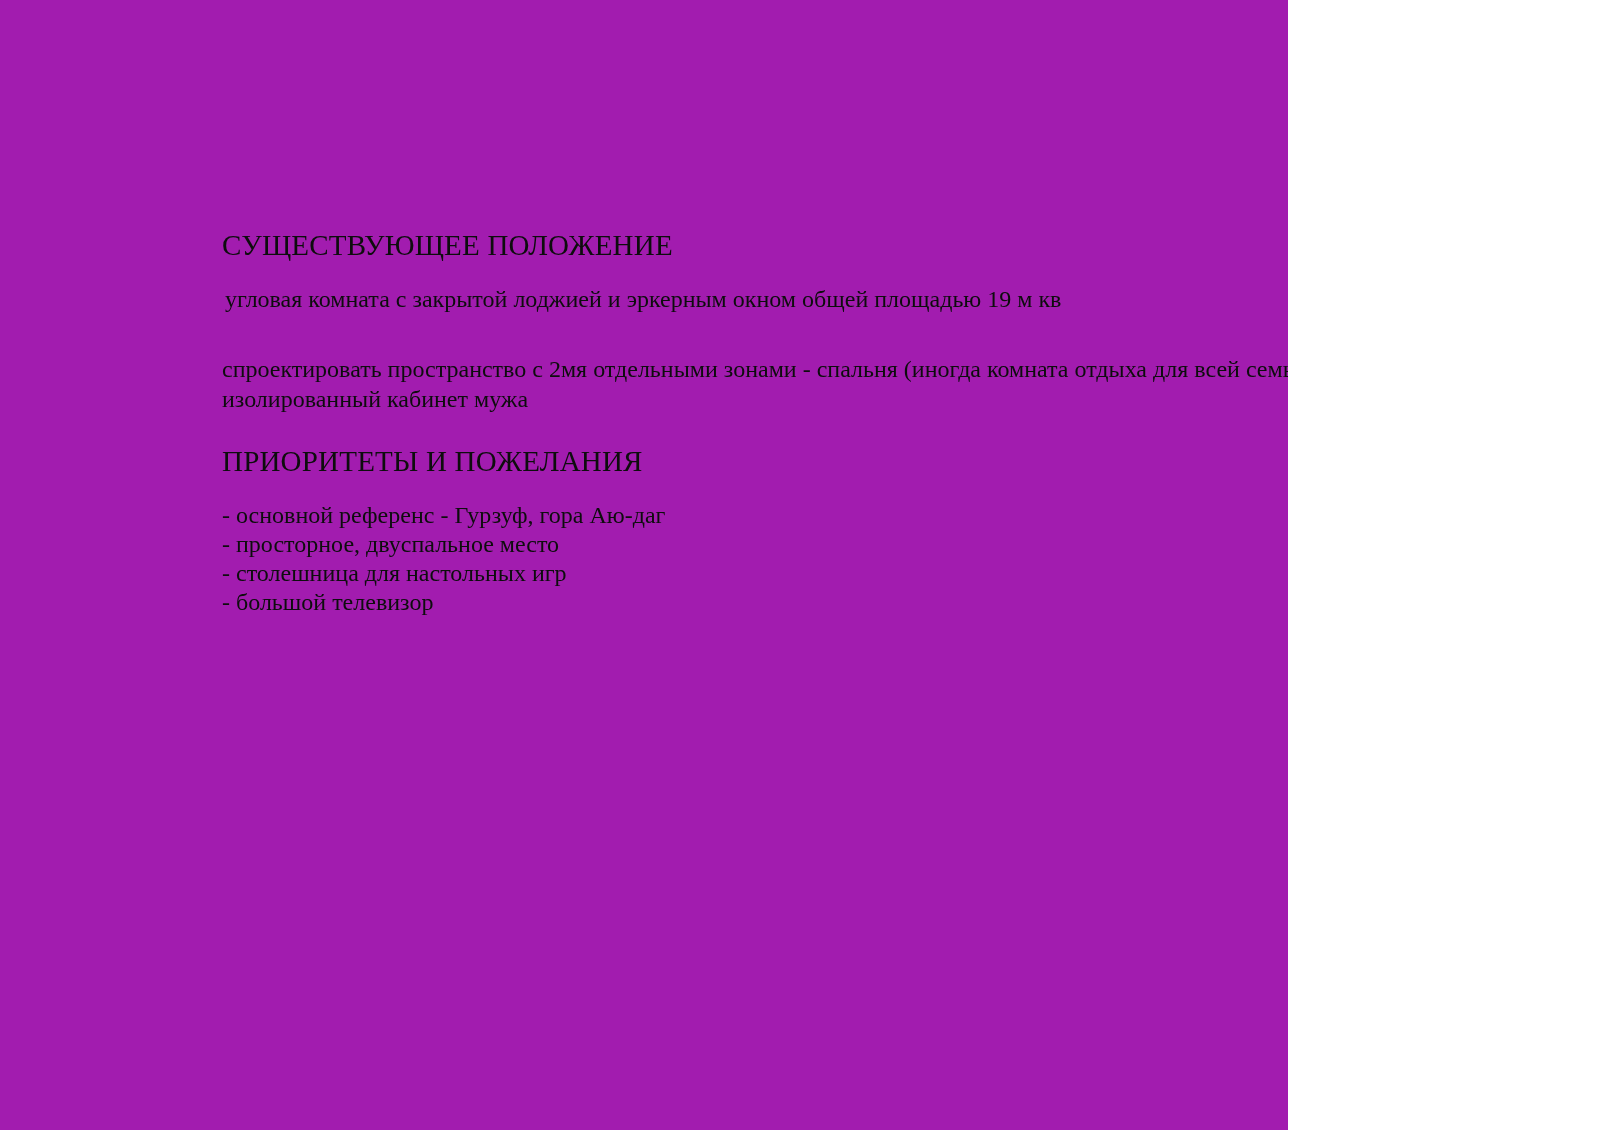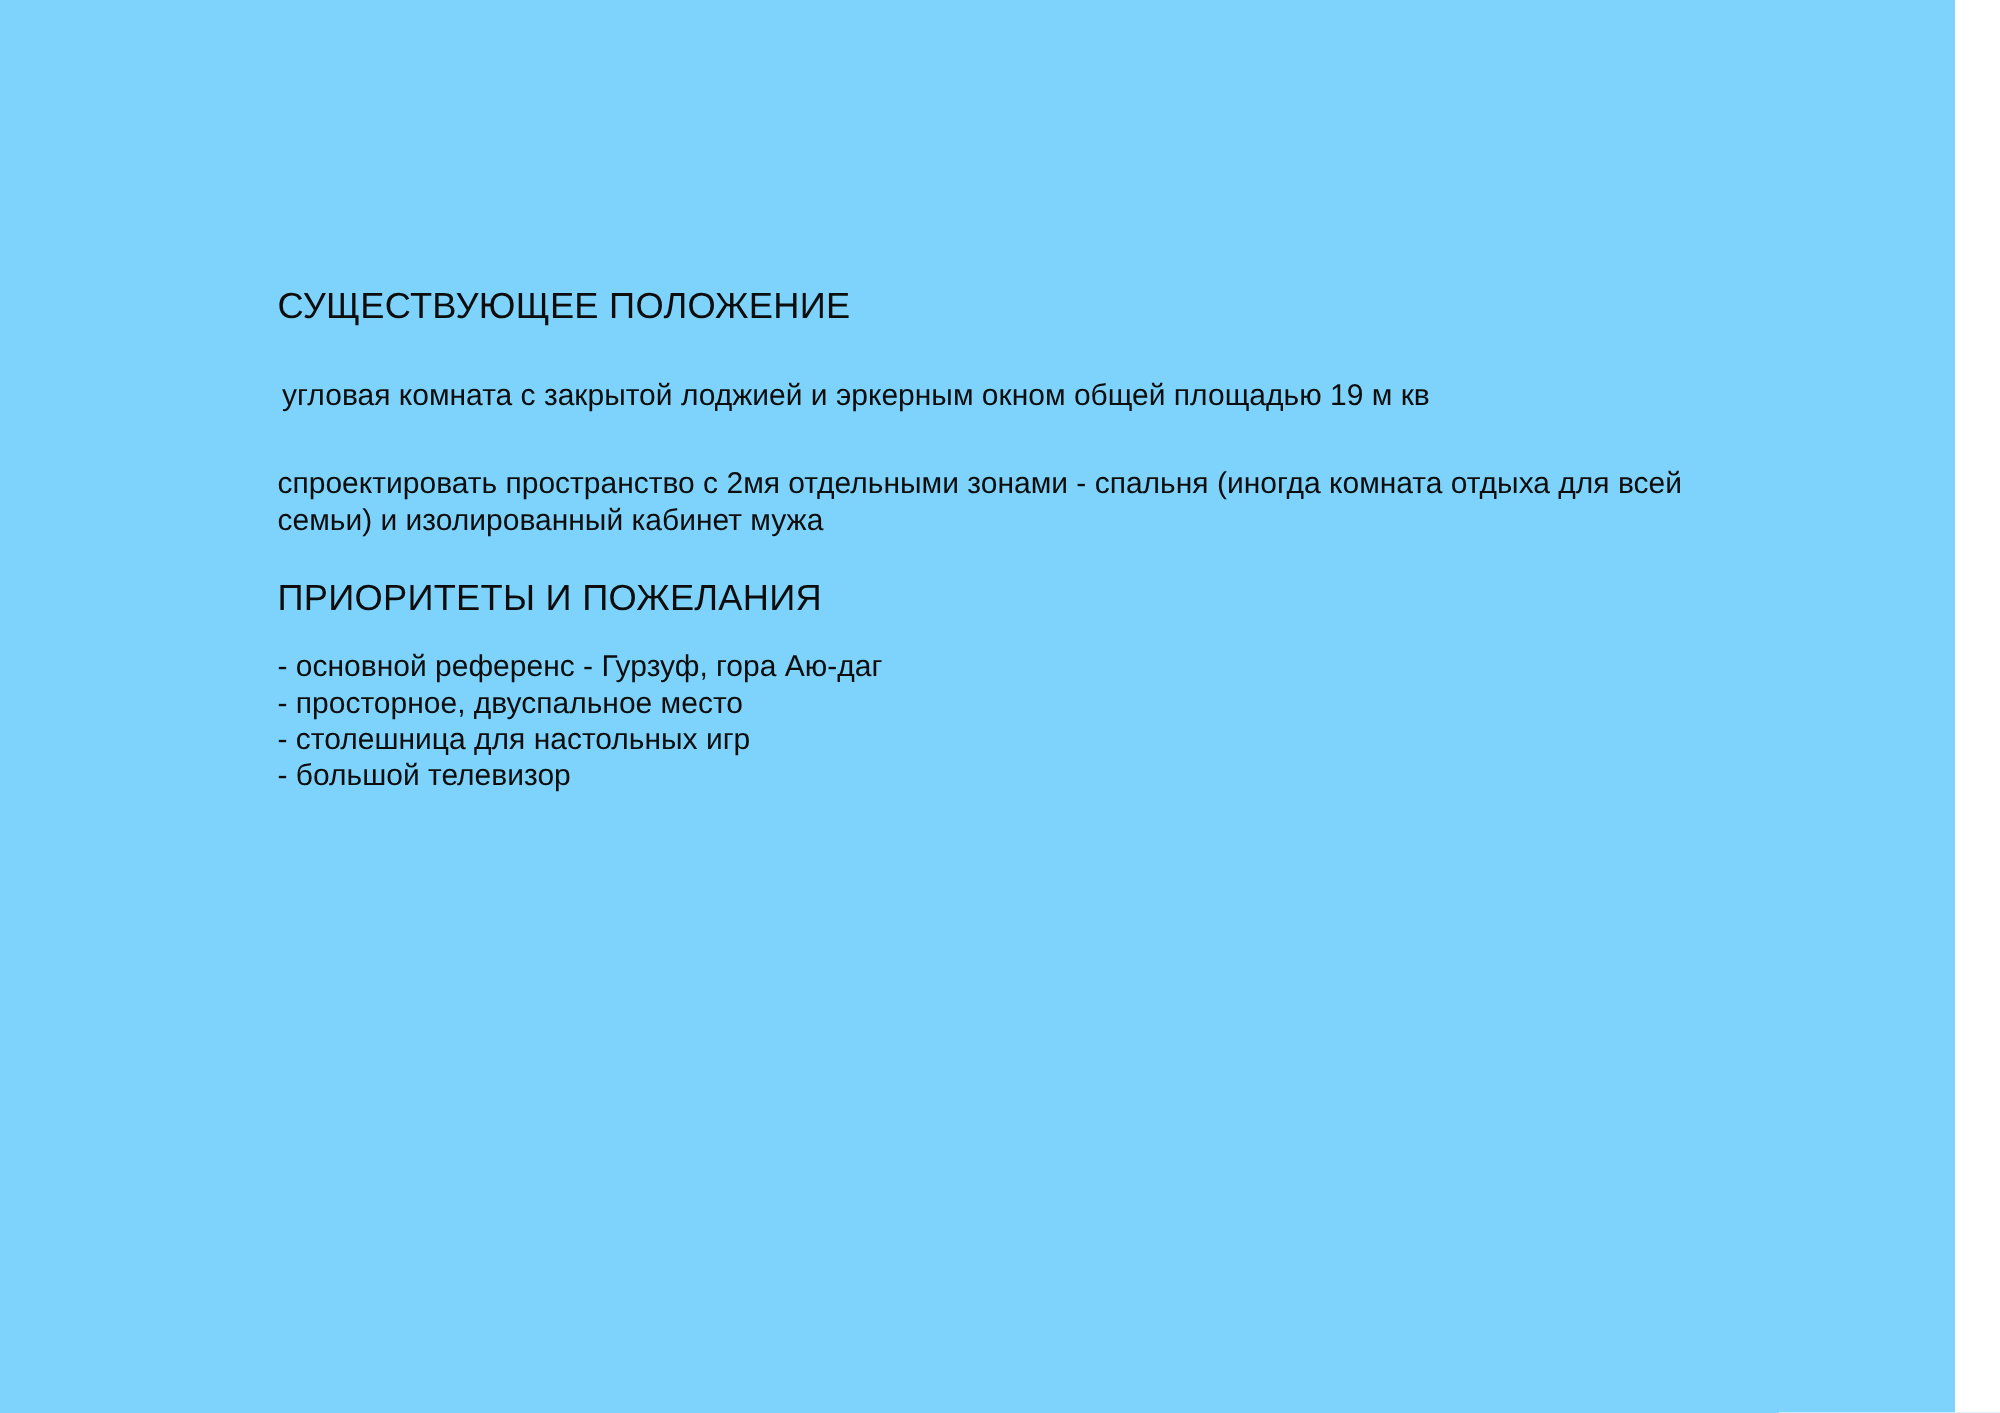--- a/index.html
+++ b/index.html
@@ -4,25 +4,25 @@
 <title>Slide</title>
 <style>
   html, body {
     margin: 0;
     padding: 0;
     background: #ffffff;
   }
 
   .slide {
     position: relative;
-    width: 1564px;
+    width: 1288px;
     height: 1130px;
-    background: #7dd3fc;
+    background: #a21caf;
     overflow: hidden;
-    font-family: Liberation Sans, sans-serif;
+    font-family: Liberation Serif, serif;
     color: #0d0d0d;
     -webkit-font-smoothing: antialiased;
   }
 
   .content {
     position: absolute;
     left: 222px;
     top: 228px;
     width: 1170px;
   }
@@ -44,21 +44,21 @@
     font-size: 24px;
     font-weight: 400;
     line-height: 1.25;
     margin: 0;
     white-space: pre-wrap;
   }
 
   
   .sec-existing .section-heading { font-size: 29px; }
   .sec-existing .section-body {
-    margin-top: 39px;
+    margin-top: 21px;
     margin-left: -3px;
   }
 
   
   .sec-task { margin-top: 40px; }
   .sec-task .section-body {
     width: 1165px;
   }
 
   

